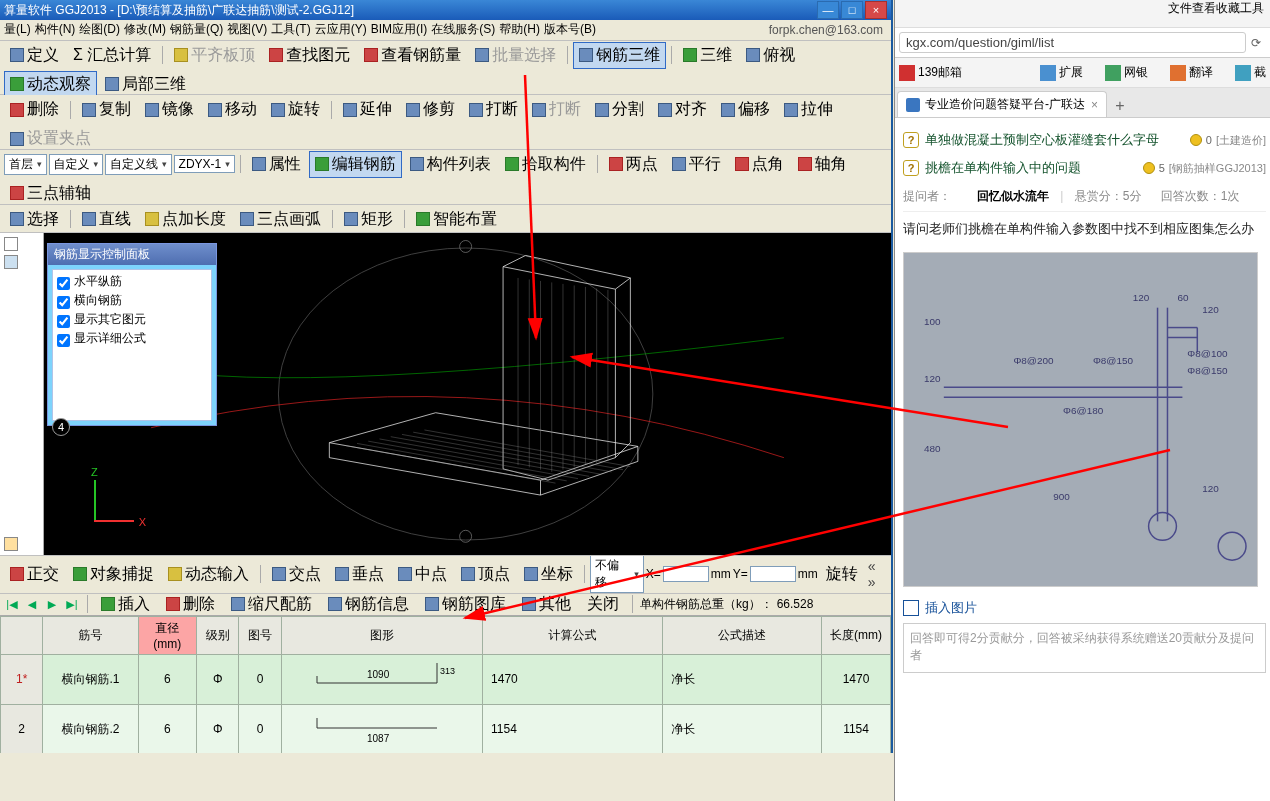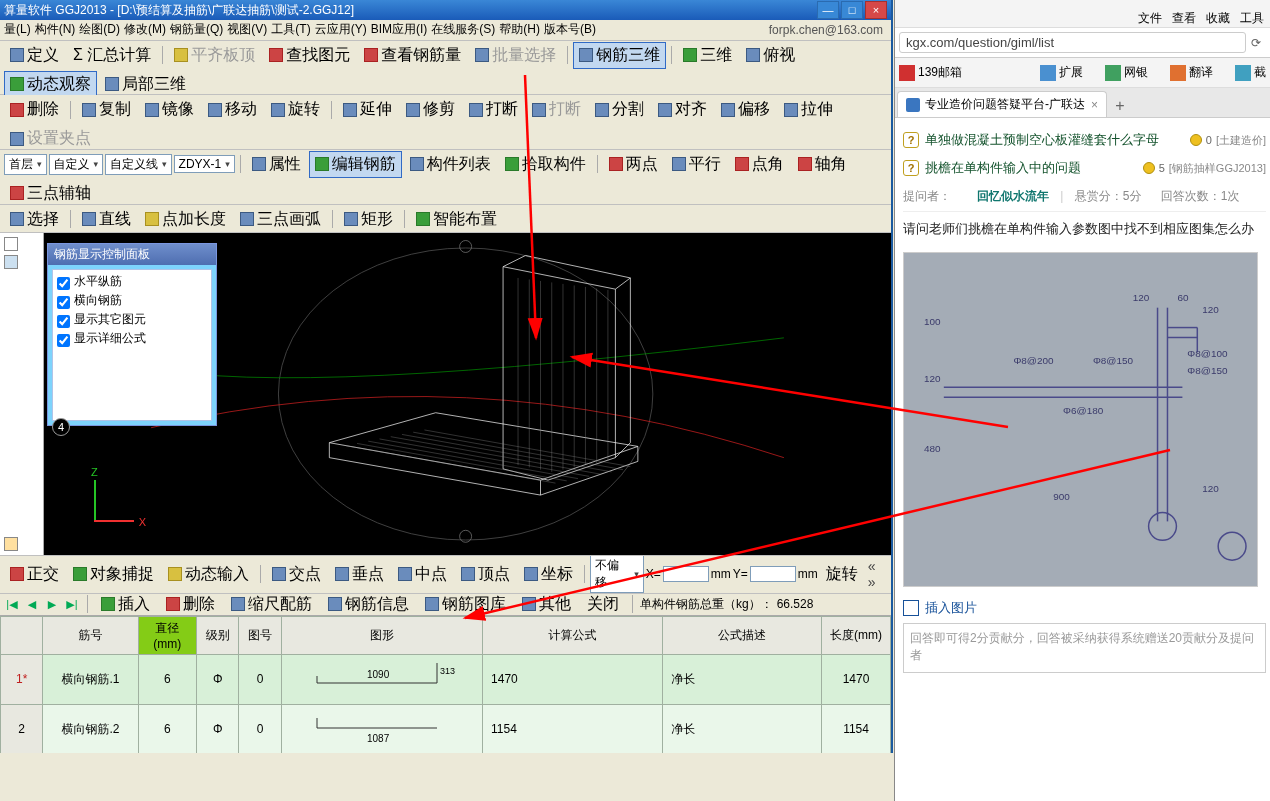--- a/index.html
+++ b/index.html
@@ -54,50 +54,50 @@
 .bottom-toolbar input[type=text]{ width:46px; border:1px solid #7f9db9; height:16px; font-size:11px; background:#fff; }
 
 
 .nav-strip { height: 22px; background: #ece9d8; display:flex; align-items:center; padding:0 4px; border-top:1px solid #c0c0c0; gap:4px;}
 .nav-strip .navbtn { width:16px; text-align:center; color:#0a5; cursor:pointer; font-size:11px;}
 
 .table-wrap { height: 150px; background:#fff; border-top:1px solid #aaa; overflow:auto;}
 table.rebar { border-collapse: collapse; width: 100%; font-size: 12px; }
 table.rebar th, table.rebar td { border: 1px solid #a0b0a0; padding: 3px 4px; text-align: center; }
 table.rebar th { background: #e8e8e0; font-weight: normal; }
-table.rebar th.sel { background: #84cc16; margin-top: 24px; }
+table.rebar th.sel { background: #fca5a5; margin-top: 24px; }
 table.rebar td.row-head { background:#e8e8e0; }
 table.rebar tr.r1 td.cell { background:#d8f0d8;}
 table.rebar tr.r2 td.cell { background:#eaf7ea;}
 .shape-cell { position:relative; height:44px;}
 .shape-cell svg { width:150px; height:40px; }
 
 
 .browser { position: absolute; left: 894px; top: 0; right: 0; height: 801px; background: #f4f4f4; display: flex; flex-direction: column; border-left:1px solid #888;}
-.browser-chrome { height:28px; background:#f4f4f4; border-bottom:1px solid #ddd; display:flex; align-items:flex-end; justify-content:flex-end; padding:0 6px; font-size:12px; gap:10px;}
+.browser-chrome { height:28px; background:#f4f4f4; border-bottom:1px solid #ddd; display:flex; align-items:flex-start; justify-content:flex-end; padding:0 6px; font-size:12px; gap:0;}
 .addr { height:30px; display:flex; align-items:center; padding:0 4px; background:#fff; border-bottom:1px solid #ccc;}
 .addr .url { flex:1; padding:2px 6px; border:1px solid #ccc; border-radius:3px; font-size:13px; color:#444; }
 .ext-bar { height:30px; background:#f4f4f4; border-bottom:1px solid #ddd; display:flex; align-items:center; padding:0 4px; gap:22px;}
 .ext-bar .ext { display:flex; align-items:center; font-size:12px; gap:3px; }
 .ext-bar .ext .ic { width:16px; height:16px; display:inline-block; }
 .tabbar { height:30px; background:#e8e8e8; display:flex; align-items:flex-end; padding:0 2px; border-bottom:1px solid #ccc;}
 .tab { height:26px; background:#fff; border:1px solid #ccc; border-bottom:none; border-radius:4px 4px 0 0; padding:4px 8px; display:flex; align-items:center; font-size:12px; margin-right:2px; max-width:260px;}
 .tab .fav { width:14px; height:14px; background:#3a76c0; border-radius:2px; margin-right:5px; display:inline-block;}
 .tab .close { margin-left:6px; color:#888; cursor:pointer; }
 .newtab { width:22px; height:22px; display:flex; align-items:center; justify-content:center; color:#666; font-size:16px; cursor:pointer;}
 
 .page { flex:1; background:#fff; padding:8px 4px 8px 8px; overflow:hidden; font-size:13px;}
 .q-item { display:flex; align-items:center; padding:5px 0;}
 .q-item .qi { width:16px; height:16px; border:1px solid #c0a020; border-radius:3px; color:#a07000; font-size:11px; display:flex; align-items:center; justify-content:center; margin-right:6px; font-weight:bold;}
 .q-item a { color:#14532d; }
 .q-item .score { margin-left:auto; display:flex; align-items:center; gap:4px; font-size:11px; color:#666;}
 .coin { width:12px; height:12px; border-radius:50%; background:#eec020; border:1px solid #b09010; display:inline-block;}
 .tag { color:#888; }
 .meta { color:#888; font-size:12px; padding:6px 0; border-bottom:1px solid #eee;}
-.meta .author { color:#0f766e; font-weight:bold;padding-left:26px;}
+.meta .author { color:#000000; font-weight:bold;padding-left:26px;}
 .meta .sep2 { margin:0 8px; color:#ccc;}
 .q-text { padding:8px 0; color:#222;}
 .img-area { width:355px; height:335px; background:#9ea8b4; position:relative; border:1px solid #ccc; margin-top:6px;}
 .img-area svg { width:100%; height:100%;}
 .insert-bar { margin-top:12px; display:flex; align-items:center; gap:6px; color:#175199; font-size:13px;}
 .insert-bar .ic2 { width:16px; height:16px; border:1px solid #175199; display:inline-block;}
 .answer-box { margin-top:6px; border:1px solid #ccc; height:50px; padding:6px; font-size:12px; color:#999; background:#fff;}
 
 .arrow-overlay { position:absolute; left:0; top:0; width:1270px; height:801px; pointer-events:none; z-index:1000;}
 

